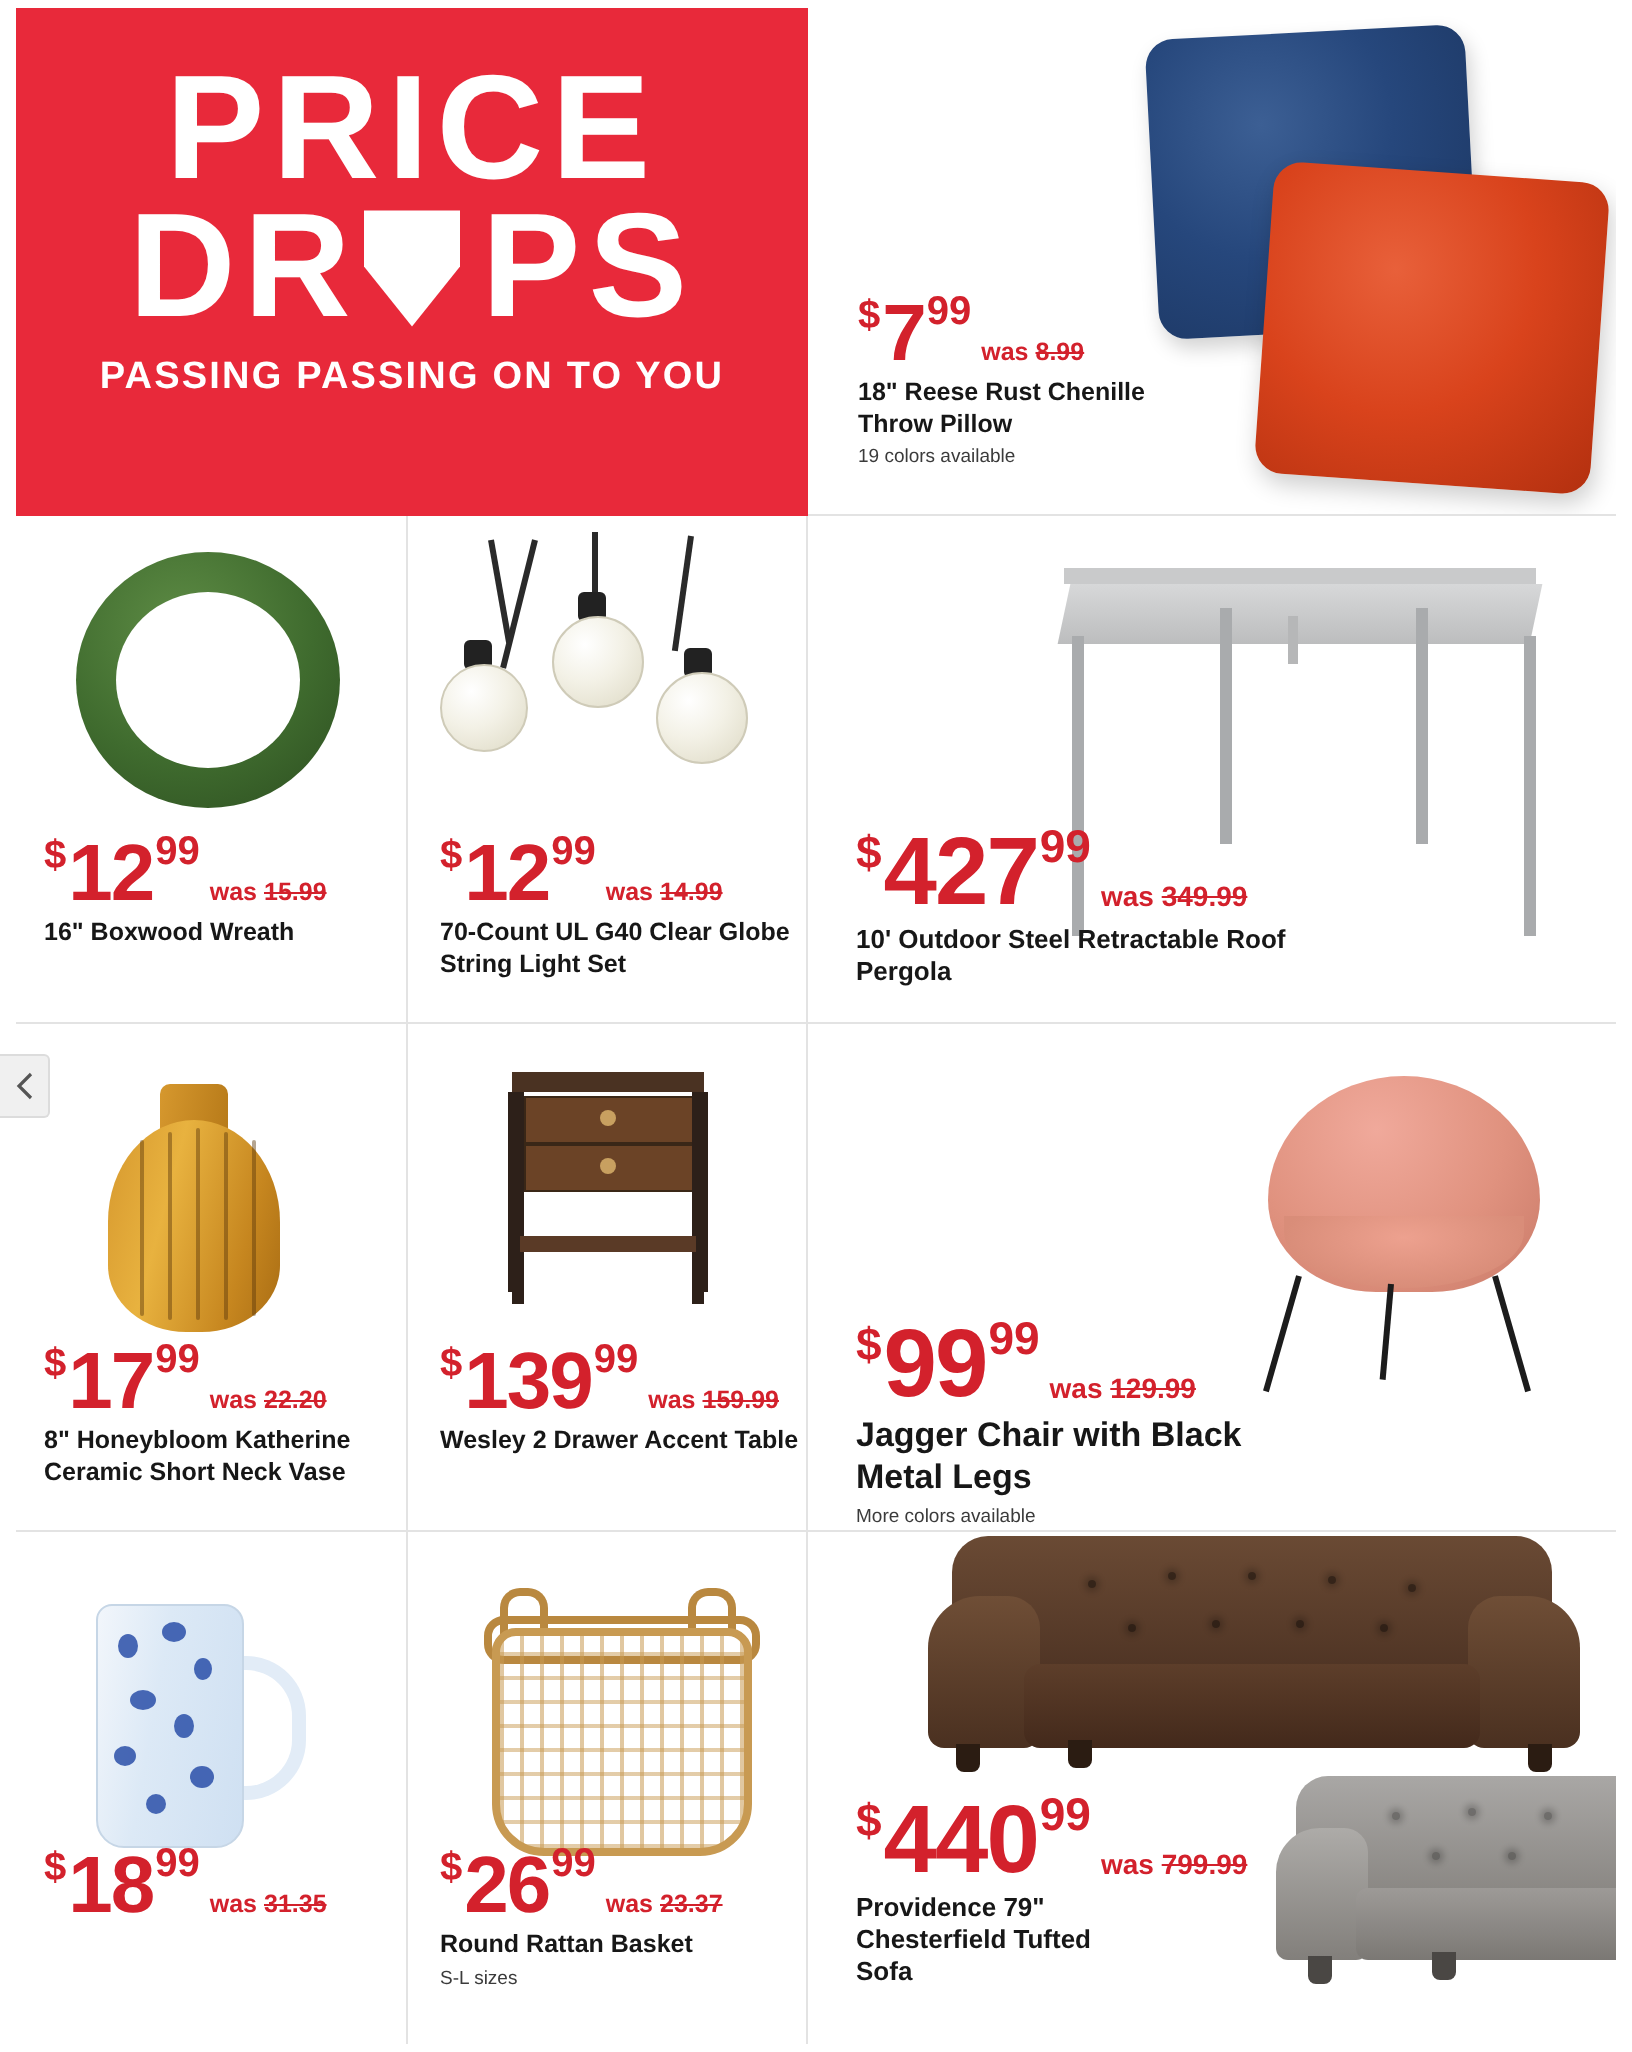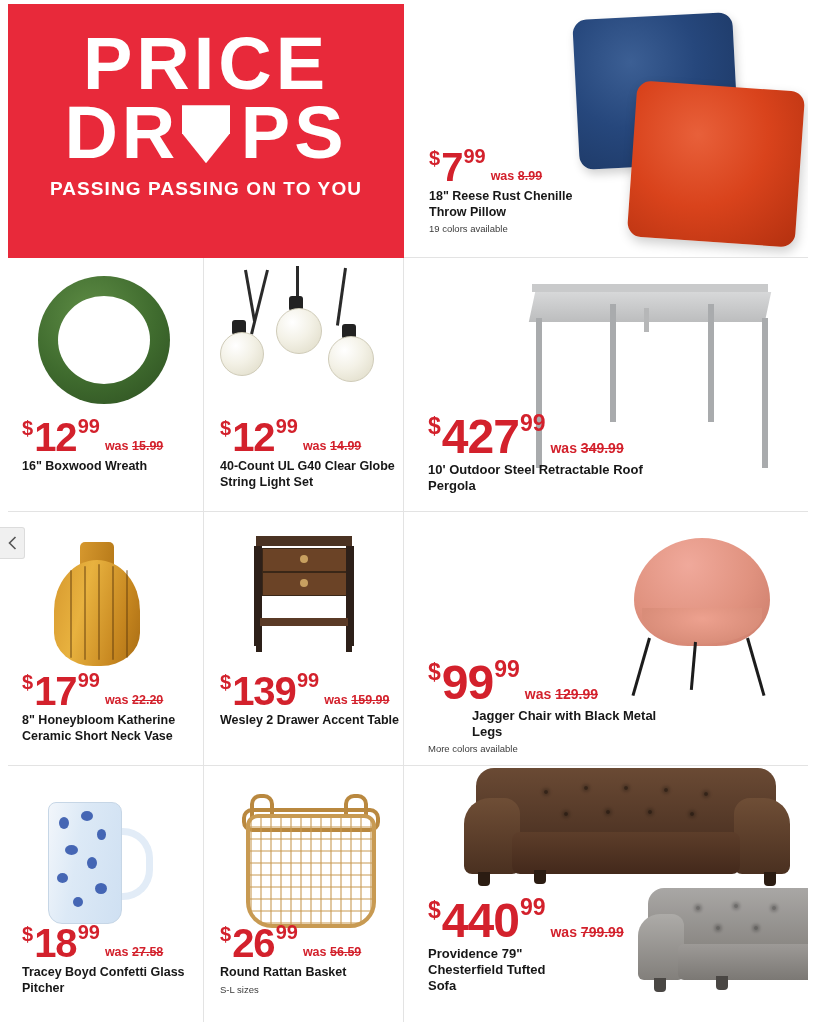--- a/index.html
+++ b/index.html
@@ -459,21 +459,21 @@
       <div class="bulb-cap" style="left:138px; top:66px;"></div>
       <div class="bulb" style="left:124px; top:78px; width:44px; height:44px;"></div>
     </div>
     <div style="position:absolute; left:16px; top:162px; width:180px;">
       <div class="price-block">
         <span class="dollar-sign">$</span>
         <span class="whole">12</span>
         <span class="cents">99</span>
         <span class="was"><span>was</span> <span class="strike">14.99</span></span>
       </div>
-      <div class="prod-title">40-Count UL G40 Clear Globe String Light Set</div>
+      <div class="prod-title">70-Count UL G40 Clear Globe String Light Set</div>
     </div>
   </div>
 
   <div class="cell cell-border-b" style="left:404px; top:258px; width:404px; height:254px;">
     <div class="img-area" style="left:110px; top:16px; width:280px; height:190px;">
       <div class="pergola-canopy" style="left:18px; top:10px; width:236px; height:8px;"></div>
       <div class="pergola-canopy" style="left:18px; top:18px; width:236px; height:30px; background:linear-gradient(180deg,#d7d8d9,#bcbdbe); transform:skewX(-12deg);"></div>
       <div class="pergola-leg" style="left:22px; top:44px; height:150px;"></div>
       <div class="pergola-leg" style="left:96px; top:30px; height:118px;"></div>
       <div class="pergola-leg" style="left:194px; top:30px; height:118px;"></div>
@@ -544,21 +544,21 @@
       <div class="chair-leg" style="left:172px; top:108px; height:60px; transform:rotate(-16deg);"></div>
       <div class="chair-leg" style="left:120px; top:112px; height:48px; transform:rotate(5deg);"></div>
     </div>
     <div style="position:absolute; left:24px; top:150px; width:240px;">
       <div class="price-block price-big">
         <span class="dollar-sign">$</span>
         <span class="whole">99</span>
         <span class="cents">99</span>
         <span class="was"><span>was</span> <span class="strike">129.99</span></span>
       </div>
-      <div class="prod-title" style="font-size:13px;margin-left:44px;">Jagger Chair with Black Metal Legs</div>
+      <div class="prod-title" style="font-size:17px;">Jagger Chair with Black Metal Legs</div>
       <div class="prod-sub">More colors available</div>
     </div>
   </div>
 
   <div class="cell cell-border-r" style="left:8px; top:766px; width:196px; height:256px;">
     <div class="img-area" style="left:0px; top:10px; width:196px; height:160px;">
       <div class="pitcher-handle"></div>
       <div class="pitcher-body">
         <div class="pitcher-speck" style="left:10px; top:14px; width:10px; height:12px;"></div>
         <div class="pitcher-speck" style="left:32px; top:8px; width:12px; height:10px;"></div>
@@ -568,39 +568,38 @@
         <div class="pitcher-speck" style="left:8px; top:70px; width:11px; height:10px;"></div>
         <div class="pitcher-speck" style="left:46px; top:80px; width:12px; height:11px;"></div>
         <div class="pitcher-speck" style="left:24px; top:94px; width:10px; height:10px;"></div>
       </div>
     </div>
     <div style="position:absolute; left:14px; top:160px; width:180px;">
       <div class="price-block">
         <span class="dollar-sign">$</span>
         <span class="whole">18</span>
         <span class="cents">99</span>
-        <span class="was"><span>was</span> <span class="strike">27.58</span></span>
-      </div>
-      <div class="prod-title">Tracey Boyd Confetti Glass Pitcher</div>
+        <span class="was"><span>was</span> <span class="strike">31.35</span></span>
+      </div>
     </div>
   </div>
 
   <div class="cell cell-border-r" style="left:204px; top:766px; width:200px; height:256px;">
     <div class="img-area" style="left:0px; top:10px; width:200px; height:160px;">
       <div class="basket-handle" style="left:46px; top:18px;"></div>
       <div class="basket-handle" style="left:140px; top:18px;"></div>
       <div class="basket-rim"></div>
       <div class="basket-body"></div>
     </div>
     <div style="position:absolute; left:16px; top:160px; width:180px;">
       <div class="price-block">
         <span class="dollar-sign">$</span>
         <span class="whole">26</span>
         <span class="cents">99</span>
-        <span class="was"><span>was</span> <span class="strike">56.59</span></span>
+        <span class="was"><span>was</span> <span class="strike">23.37</span></span>
       </div>
       <div class="prod-title">Round Rattan Basket</div>
       <div class="prod-sub">S-L sizes</div>
     </div>
   </div>
 
   <div class="cell" style="left:404px; top:766px; width:404px; height:256px;">
     <div class="img-area" style="left:30px; top:-6px; width:360px; height:160px;">
       <div class="sofa-brown-back"></div>
       <div class="tuft" style="left:110px; top:30px;"></div>

